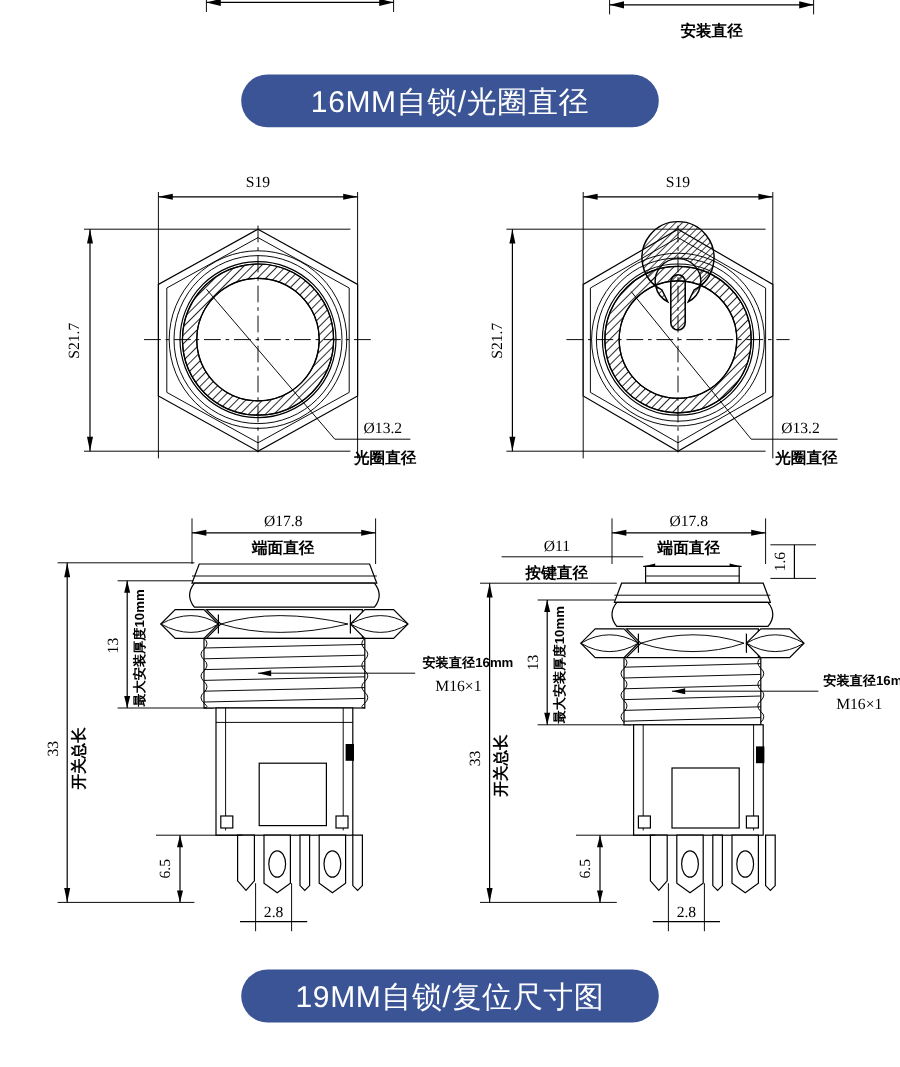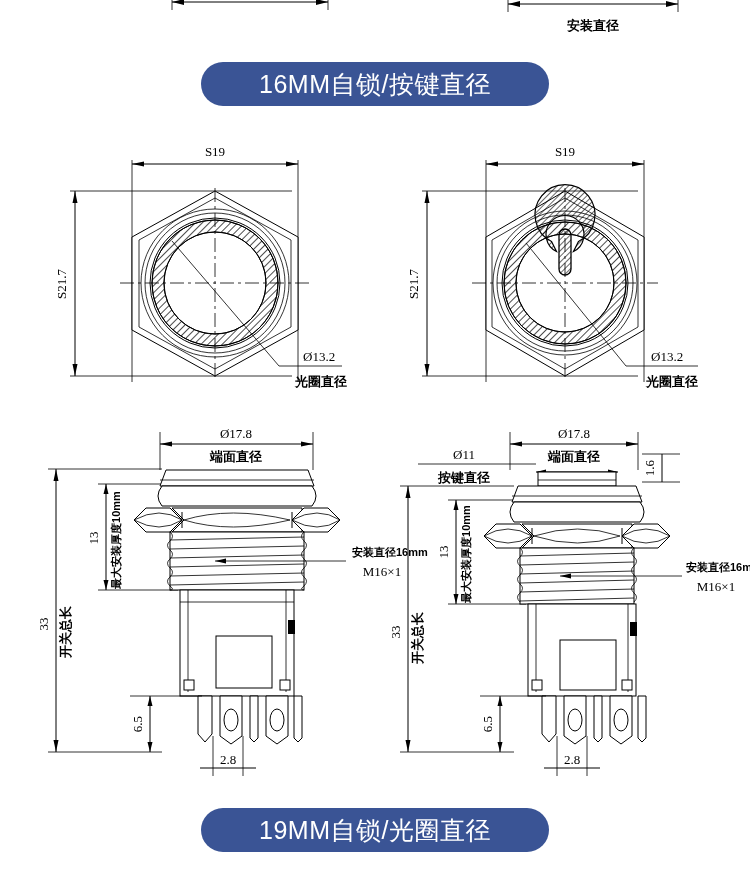--- a/index.html
+++ b/index.html
@@ -85,21 +85,21 @@
       <line class="ln-ext" x1="10" y1="0" x2="10" y2="18"></line>
       <line class="ln-ext" x1="180" y1="0" x2="180" y2="18"></line>
       <line class="ln" x1="10" y1="10" x2="180" y2="10"></line>
       <path class="blk" d="M10 10 L22 7 L22 13 Z"></path>
       <path class="blk" d="M180 10 L168 7 L168 13 Z"></path>
       <text class="cntxt" x="95" y="36" text-anchor="middle" font-size="20">安装直径</text>
     </svg>
   </div>
 
   <div class="banner" id="banner-top">
-    <span>16MM自锁/按键直径</span>
+    <span>16MM自锁/光圈直径</span>
   </div>
 
   <div class="panel" style="left:42px;top:142px;">
     <svg width="330" height="270" viewBox="0 0 330 270">
 
       <line class="ln-ext" x1="90" y1="18" x2="90" y2="240"></line>
       <line class="ln-ext" x1="256" y1="18" x2="256" y2="240"></line>
       <line class="ln" x1="90" y1="22" x2="256" y2="22"></line>
       <path class="blk" d="M90 22 L102 19.5 L102 24.5 Z"></path>
       <path class="blk" d="M256 22 L244 19.5 L244 24.5 Z"></path>
@@ -377,16 +377,16 @@
       <text class="dimtxt" x="102" y="300" text-anchor="middle" transform="rotate(-90 102 300)">6.5</text>
 
       <line class="ln-ext" x1="167" y1="312" x2="167" y2="352"></line>
       <line class="ln-ext" x1="197" y1="312" x2="197" y2="352"></line>
       <line class="ln" x1="154" y1="344" x2="210" y2="344"></line>
       <text class="dimtxt" x="182" y="340" text-anchor="middle">2.8</text>
     </svg>
   </div>
 
   <div class="banner" id="banner-bottom">
-    <span>19MM自锁/光圈直径</span>
+    <span>19MM自锁/复位尺寸图</span>
   </div>
 
 </div>
 
 </body></html>

